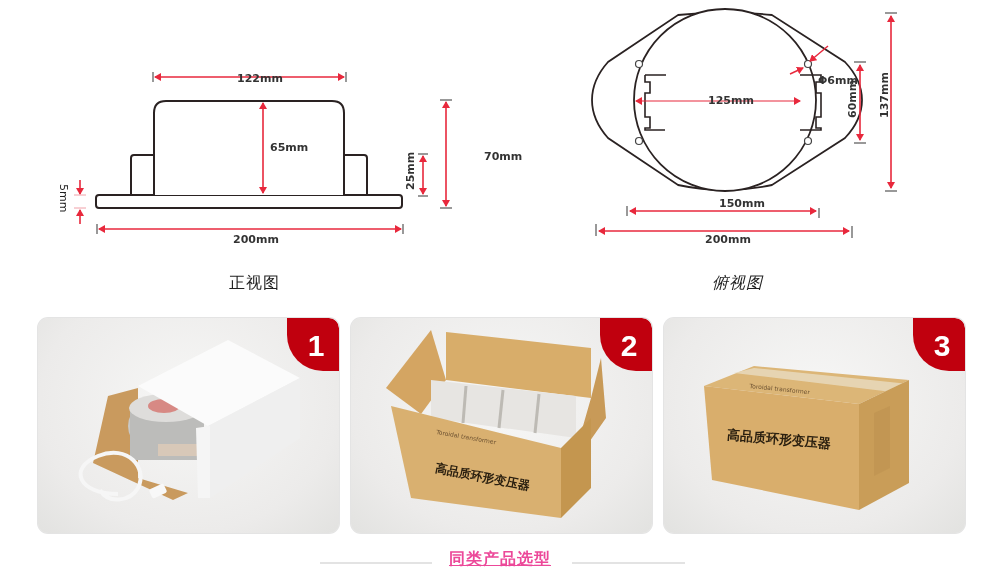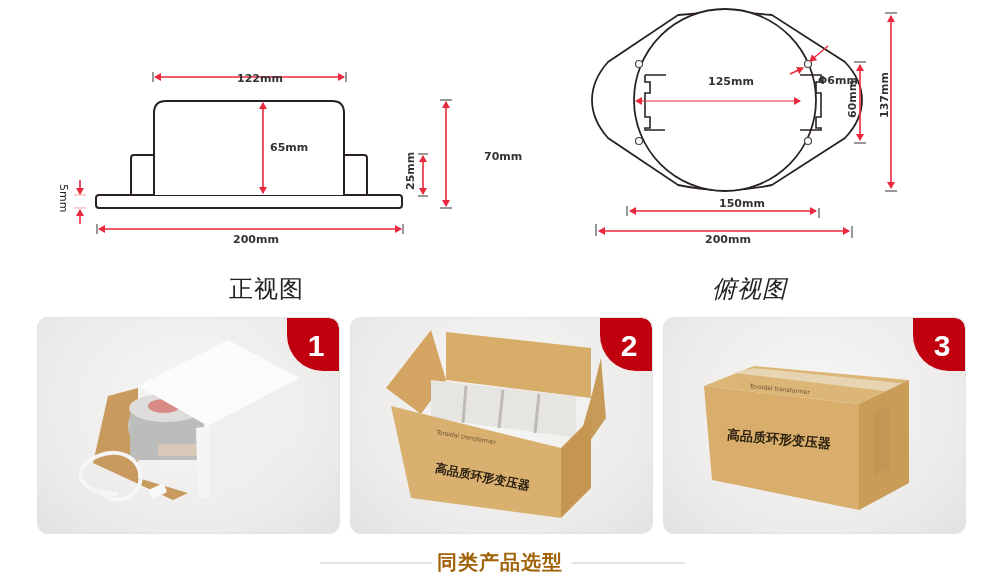--- a/index.html
+++ b/index.html
@@ -1,26 +1,26 @@
 <!DOCTYPE html>
 <html><head>
   <meta charset="utf-8">
   <style>
     * { margin: 0; padding: 0; box-sizing: border-box; }
     html, body { width: 1000px; height: 580px; background: #ffffff; overflow: hidden; }
     body { position: relative; font-family: "DejaVu Sans", sans-serif; }
     .abs { position: absolute; }
     .dim-label { position: absolute; font-family: "DejaVu Sans", sans-serif; font-weight: bold; font-size: 11px; color: #333333; white-space: nowrap; }
-    .view-caption { position: absolute; font-size: 24px; color: #222222; letter-spacing: 1px; }
+    .view-caption { position: absolute; font-size: 16px; color: #222222; letter-spacing: 1px; }
     .card { position: absolute; top: 318px; width: 301px; height: 215px; background: #eeeeec; border-radius: 10px; overflow: hidden; box-shadow: 0 0 0 1px #e4e4e4; }
     .card-bg { position:absolute; left:0; top:0; width:100%; height:100%; background: radial-gradient(ellipse at 50% 40%, #f7f7f6 0%, #ecebea 70%, #e2e2e0 100%); }
     .badge { position: absolute; top: 0; right: 0; width: 52px; height: 53px; background: #c0000e; border-radius: 0 10px 0 36px; color: #ffffff; font-weight: bold; font-size: 30px; font-family: "Liberation Sans", sans-serif; display:flex; align-items:center; justify-content:center; padding-left: 6px; padding-top: 2px; }
     .box-text { position:absolute; font-weight:bold; color:#2b2010; font-size: 12px; letter-spacing: 0px; white-space: nowrap; }
     .footer-title { position: absolute; left: 0; width: 1000px; top: 549px; text-align: center; }
-    .footer-title span { font-size: 20px; font-weight: bold; color: #a16207; letter-spacing: 1px; }
+    .footer-title span { font-size: 16px; font-weight: bold; color: #ec4899; letter-spacing: 1px; text-decoration: underline; }
     .footer-line { position: absolute; top: 562px; height: 2px; background: #e3e3e3; }
   </style>
 </head>
 <body>
 
 <div class="abs" style="left:0;top:0;width:500px;height:260px;">
   <svg width="500" height="260" style="position:absolute;left:0;top:0;">
     <defs>
       <marker id="arr" markerWidth="8" markerHeight="8" refX="6" refY="4" orient="auto-start-reverse" markerUnits="userSpaceOnUse">
         <path d="M0,0 L7,4 L0,8 Z" fill="#e8283c"></path>
@@ -105,21 +105,21 @@
     <line x1="67" y1="206" x2="67" y2="216" stroke="#777" stroke-width="1.5"></line>
     <line x1="259" y1="208" x2="259" y2="218" stroke="#777" stroke-width="1.5"></line>
     <line x1="70" y1="211" x2="256" y2="211" stroke="#e8283c" stroke-width="1.5" marker-start="url(#arr2)" marker-end="url(#arr2)"></line>
 
     <line x1="36" y1="224" x2="36" y2="236" stroke="#777" stroke-width="1.5"></line>
     <line x1="292" y1="226" x2="292" y2="238" stroke="#777" stroke-width="1.5"></line>
     <line x1="39" y1="231" x2="289" y2="231" stroke="#e8283c" stroke-width="1.5" marker-start="url(#arr2)" marker-end="url(#arr2)"></line>
   </svg>
 
   <span class="dim-label" style="left:258px;top:30px;margin-top:44px;">Φ6mm</span>
-  <span class="dim-label" style="left:148px;top:75px;">125mm</span>
+  <span class="dim-label" style="left:148px;top:94px;">125mm</span>
   <span class="dim-label" style="transform:rotate(-90deg);transform-origin:left top;left:286px;top:118px;">60mm</span>
   <span class="dim-label" style="transform:rotate(-90deg);transform-origin:left top;left:318px;top:118px;">137mm</span>
   <span class="dim-label" style="left:159px;top:197px;">150mm</span>
   <span class="dim-label" style="left:145px;top:233px;">200mm</span>
 </div>
 
 <span class="view-caption" style="left:712px;top:273px;font-style:italic;">俯视图</span>
 
 <div class="card" style="left:38px;">
   <div class="card-bg"></div>

